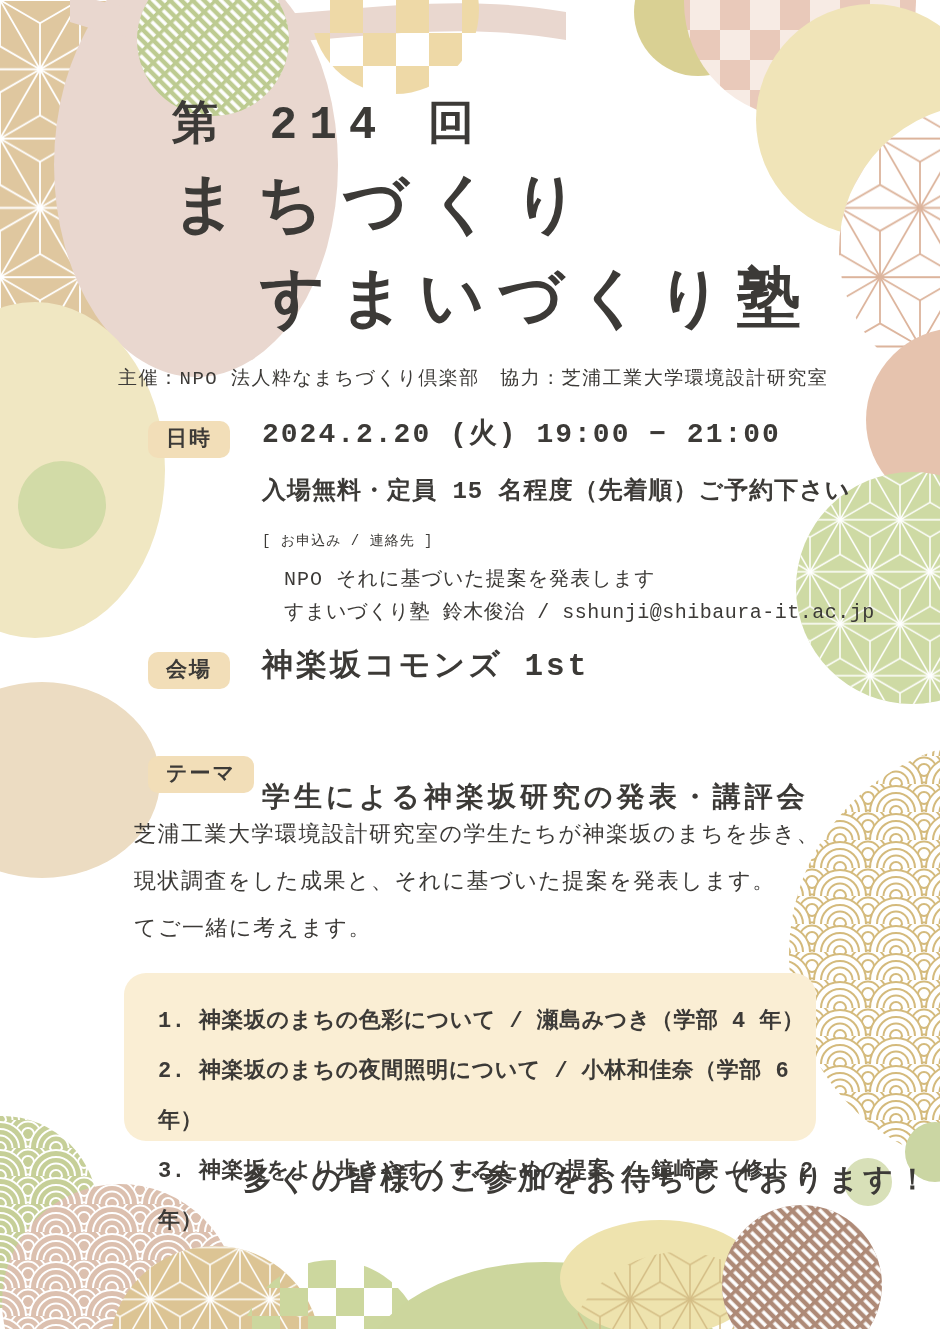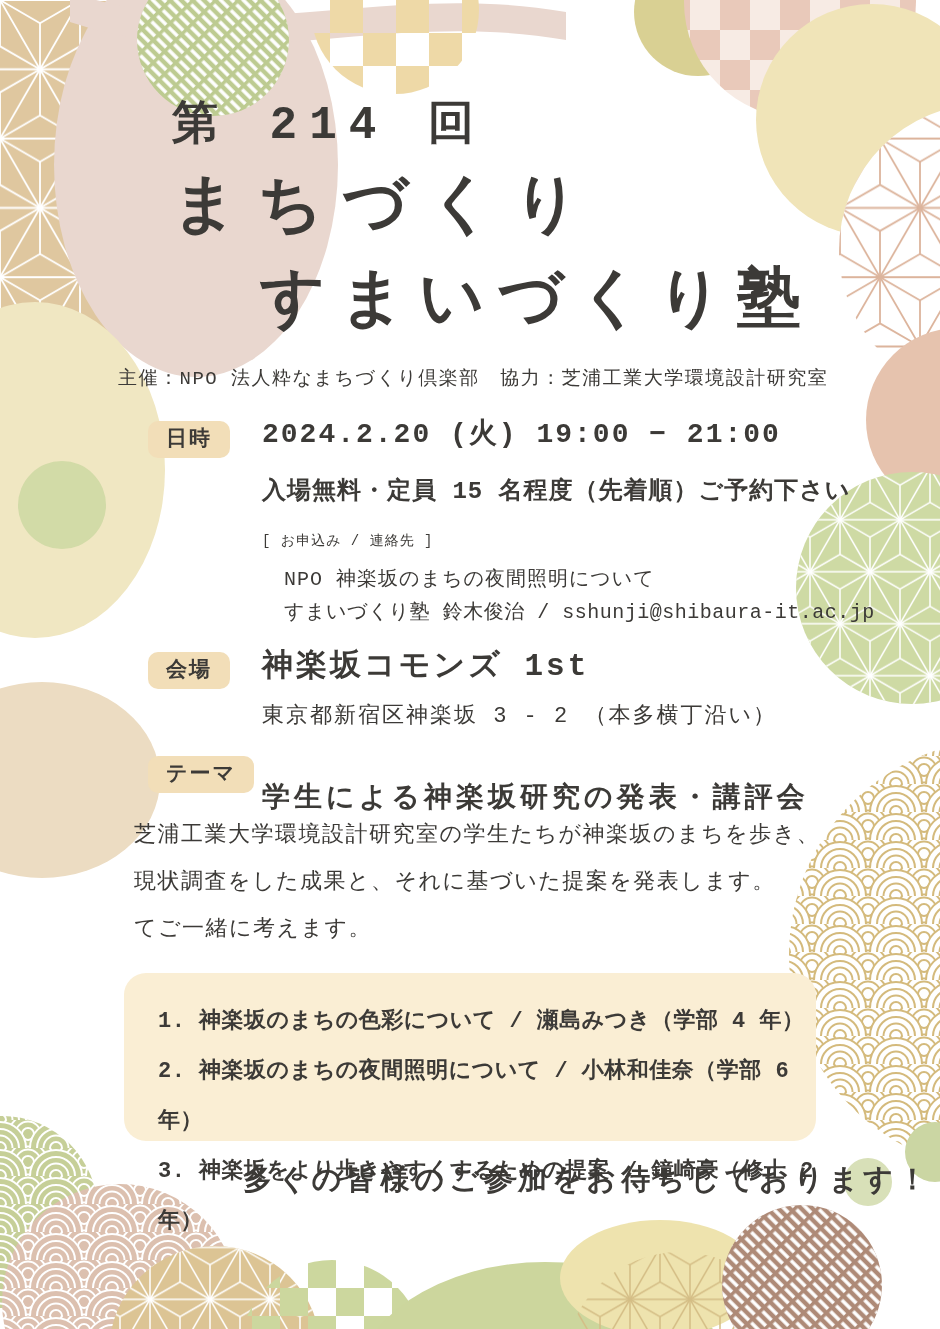--- a/index.html
+++ b/index.html
@@ -203,26 +203,25 @@
     <div class="abs session-no">第 214 回</div>
     <div class="abs title1">まちづくり</div>
     <div class="abs title2">すまいづくり塾</div>
 
     <div class="abs organizer">主催：NPO 法人粋なまちづくり倶楽部　協力：芝浦工業大学環境設計研究室</div>
 
     <div class="abs badge badge-datetime">日時</div>
     <div class="abs datetime-main">2024.2.20 (火)  19:00 − 21:00</div>
     <div class="abs admission">入場無料・定員 15 名程度（先着順）ご予約下さい</div>
     <div class="abs contact-header">[ お申込み / 連絡先 ]</div>
-    <div class="abs contact-line1">NPO 神楽坂のまちの夜間照明について</div>
+    <div class="abs contact-line1">NPO それに基づいた提案を発表します</div>
     <div class="abs contact-line2">すまいづくり塾 鈴木俊治 / sshunji@shibaura-it.ac.jp</div>
 
     <div class="abs badge badge-venue">会場</div>
     <div class="abs venue-name">神楽坂コモンズ 1st</div>
-    <div class="abs venue-address">東京都新宿区神楽坂 3 - 2 （本多横丁沿い）</div>
 
     <div class="abs badge badge-theme">テーマ</div>
     <div class="abs theme-title">学生による神楽坂研究の発表・講評会</div>
 
     <div class="abs theme-desc">
       <div>芝浦工業大学環境設計研究室の学生たちが神楽坂のまちを歩き、</div>
       <div>現状調査をした成果と、それに基づいた提案を発表します。</div>
       <div>てご一緒に考えます。</div>
     </div>
 

